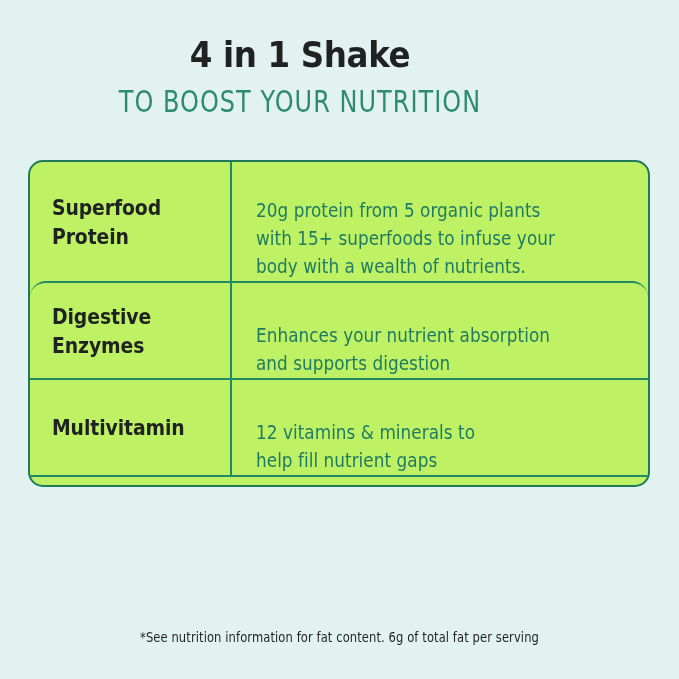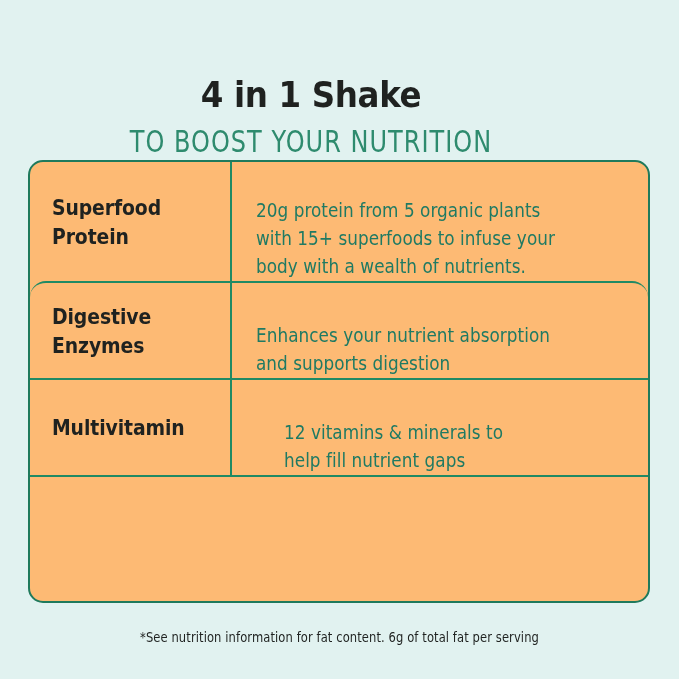--- a/index.html
+++ b/index.html
@@ -16,25 +16,24 @@
   .page {
     position: relative;
     width: 679px;
     height: 679px;
     box-sizing: border-box;
   }
 
   
   .header {
     position: absolute;
-    left: 11px;
+    left: 0;
     top: 34px;
     width: 600px;
     text-align: center;
-    margin-top: 40px;
   }
   .title {
     font-family: "DejaVu Sans", sans-serif;
     font-size: 35px;
     font-weight: 700;
     letter-spacing: -0.4px;
     color: #1f2220;
     line-height: 42px;
     margin: 0;
     transform: scaleX(0.93);
@@ -50,39 +49,39 @@
     text-transform: uppercase;
     transform: scaleX(0.86);
   }
 
   
   .card {
     position: absolute;
     left: 28px;
     top: 160px;
     width: 622px;
-    height: 443px;
-    box-sizing: border-box;
-    background: #fdba74;
+    height: 327px;
+    box-sizing: border-box;
+    background: #bef264;
     border: 2px solid #1f7a5c;
     border-radius: 15px;
     overflow: hidden;
   }
   .row {
     display: flex;
     align-items: stretch;
     box-sizing: border-box;
     position: relative;
   }
   .row + .row {
     border-top: 2px solid #1f8a64;
   }
   .row-0 { height: 119px; }
   .row-1 { height: 97px; border-radius: 16px; }
-  .row-2 { height: 97px; gap: 28px; }
+  .row-2 { height: 97px; }
   .row-3 { height: 126px; }
 
   .cell-label {
     width: 202px;
     flex: 0 0 202px;
     box-sizing: border-box;
     display: flex;
     align-items: center;
     padding-left: 22px;
     padding-right: 10px;

